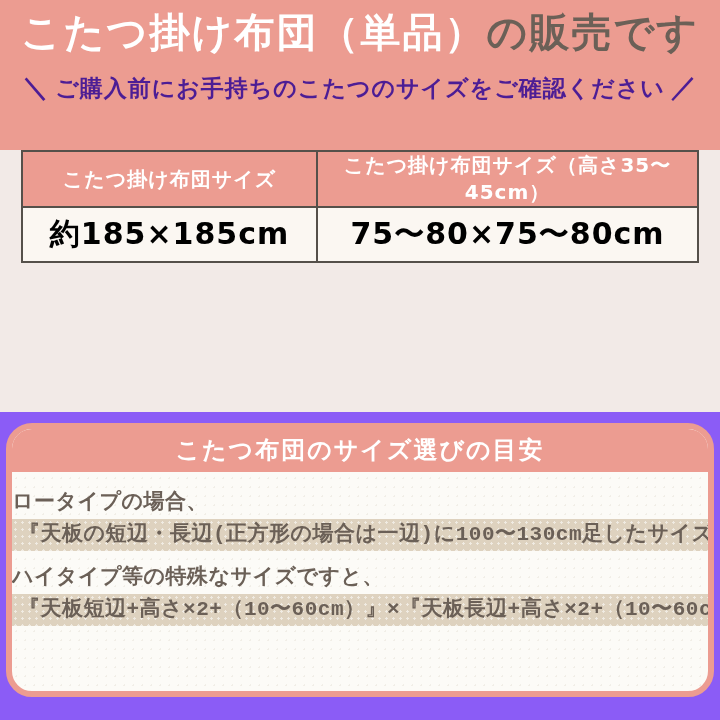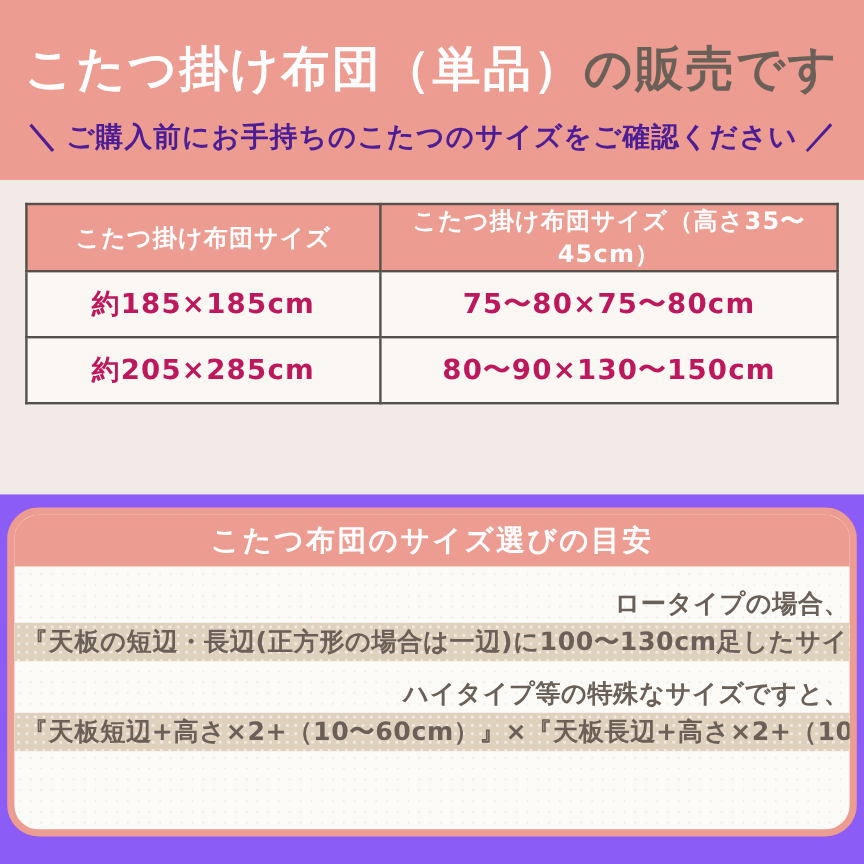--- a/index.html
+++ b/index.html
@@ -15,21 +15,21 @@
     background: #ffffff;
     overflow: hidden;
     position: relative;
   }
 
   
   .hero {
     height: 150px;
     background: #EC9C91;
     text-align: center;
-    padding-top: 36px;
+    padding-top: 10px;
   }
   .hero-title {
     font-size: 40px;
     letter-spacing: 2px;
     line-height: 1.1;
     white-space: nowrap;
   }
   .hero-title .t-main { color: #ffffff; }
   .hero-title .t-suffix { color: #6B6057; }
   .hero-subtitle {
@@ -38,21 +38,20 @@
     color: #4c1d95;
     letter-spacing: 1px;
     white-space: nowrap;
   }
   .hero-subtitle .slash { font-size: 26px; padding: 0 6px; }
 
   
   .table-section {
     height: 262px;
     background: #F2EAE7;
-    padding-top: 19px;
   }
   table.size-table {
     width: 676px;
     margin: 0 auto;
     border-collapse: collapse;
     table-layout: fixed;
   }
   .size-table th, .size-table td {
     border: 2px solid #55504A;
     text-align: center;
@@ -63,22 +62,22 @@
   .size-table th {
     height: 56px;
     background: #EC9C91;
     color: #ffffff;
     font-size: 20px;
     letter-spacing: 1px;
   }
   .size-table td {
     height: 55px;
     background: #FBF7F2;
-    color: #be185d;
-    font-size: 23px;
+    color: #000000;
+    font-size: 30px;
     letter-spacing: 1px;
   }
 
   
   .guide-section {
     height: 400px;
     background: #8b5cf6;
     padding-top: 11px;
   }
   .guide-box {
@@ -96,22 +95,23 @@
     background: #EC9C91;
     color: #ffffff;
     font-size: 24px;
     letter-spacing: 2px;
     text-align: center;
     line-height: 44px;
     margin: -1px -1px 0 -1px;
   }
   .guide-body {
     padding-top: 15px;
-    text-align: right;
+    text-align: left;
     color: #6B6057;
+    font-family: Liberation Mono, monospace;
   }
   .guide-body p {
     font-size: 21px;
     line-height: 32px;
     letter-spacing: 0.5px;
     white-space: nowrap;
   }
   .guide-group2 { margin-top: 11px; }
   .hl {
     display: inline-block;
@@ -147,24 +147,20 @@
         <tr>
           <th>こたつ掛け布団サイズ</th>
           <th>こたつ掛け布団サイズ（高さ35〜45cm）</th>
         </tr>
       </thead>
       <tbody>
         <tr>
           <td>約185×185cm</td>
           <td>75〜80×75〜80cm</td>
         </tr>
-        <tr>
-          <td>約205×285cm</td>
-          <td>80〜90×130〜150cm</td>
-        </tr>
       </tbody>
     </table>
   </div>
 
   <div class="guide-section">
     <div class="guide-box">
       <div class="guide-header">こたつ布団のサイズ選びの目安</div>
       <div class="guide-body">
         <p>ロータイプの場合、</p>
         <p><span class="hl">『天板の短辺・長辺(正方形の場合は一辺)に100〜130cm足したサイズ』</span></p>

